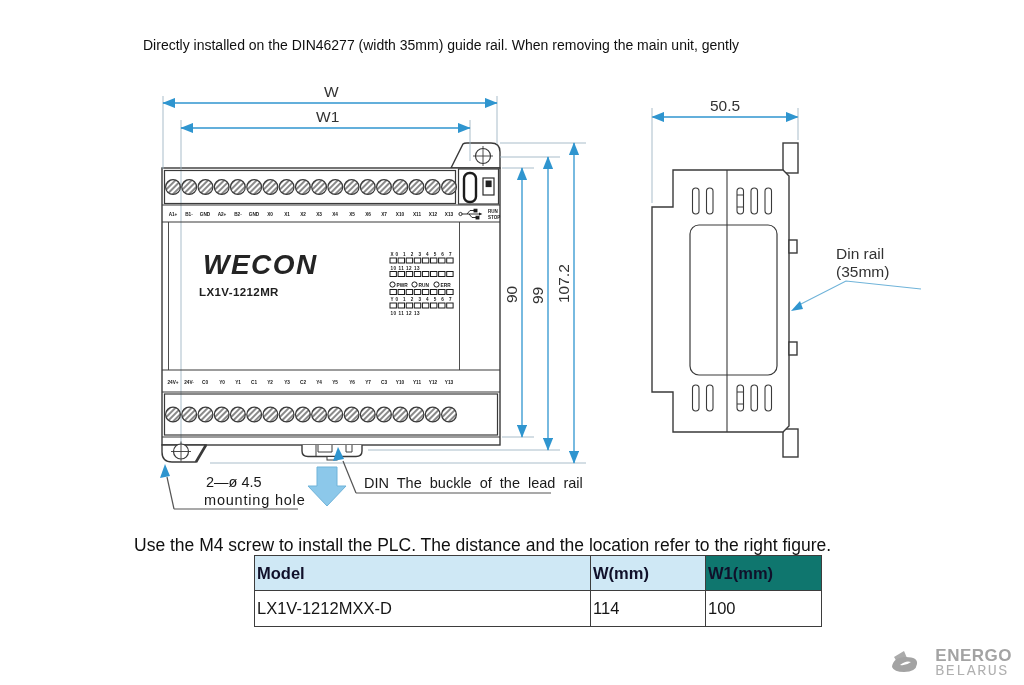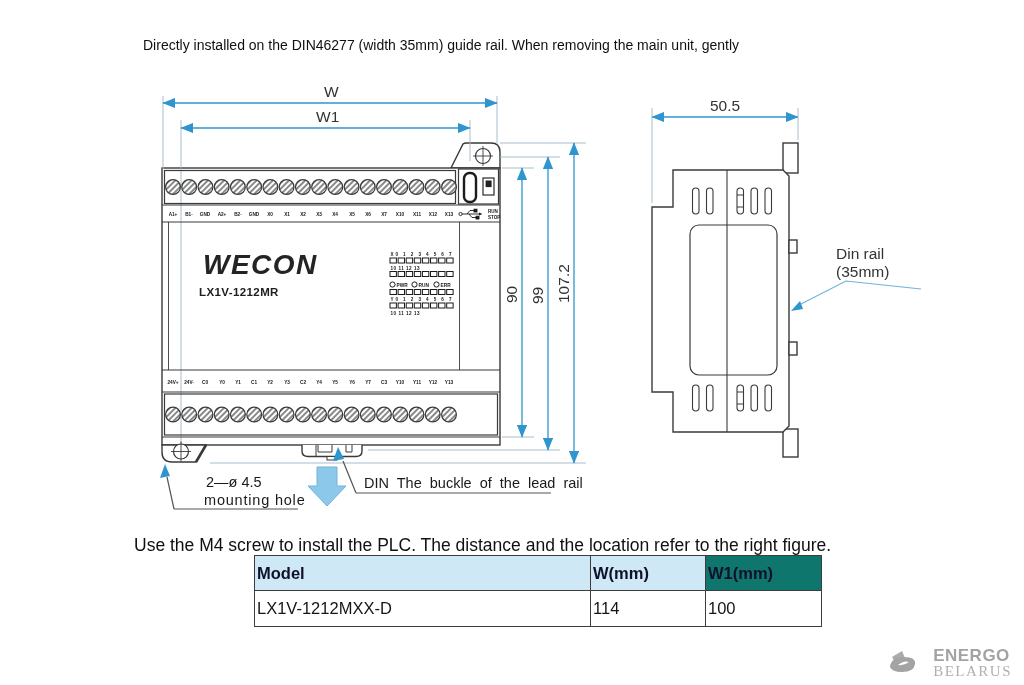--- a/index.html
+++ b/index.html
@@ -10,21 +10,21 @@
   .intro .l2{display:block;}
   .note{position:absolute;left:122px;top:523px;width:780px;font-size:17.5px;margin:12px;}
   svg.diagram{position:absolute;left:0;top:0;width:1024px;height:685px;font-family:"Liberation Sans",sans-serif;}
   .spec{position:absolute;left:254px;top:555px;border-collapse:collapse;table-layout:fixed;}
   .spec th,.spec td{border:1.6px solid #3d3d3d;text-align:left;font-size:16.5px;padding:2px;}
   .spec th{height:30px;font-weight:bold;color:#10102a;}
   .spec td{height:31px;color:#151515;}
   .c-model{width:331px;}.c-w{width:110px;}.c-w1{width:111px;}
   .wm{position:absolute;right:12px;bottom:6px;display:flex;align-items:center;gap:13px;}
   .wm-text .t1{font-size:17px;font-weight:bold;color:#a3a3a3;letter-spacing:.5px;line-height:16px;}
-  .wm-text .t2{font-family:Liberation Serif, serif;font-size:15px;color:#b0b0b0;letter-spacing:1.5px;line-height:15px;}
+  .wm-text .t2{font-family:Liberation Mono, monospace;font-size:15px;color:#b0b0b0;letter-spacing:1.5px;line-height:15px;}
   .tiny{font-weight:bold;fill:#161616;}
 </style>
 </head>
 <body>
 
 <div class="page">
 
 <svg class="diagram" viewBox="0 0 1024 685">
   <defs>
     <pattern id="hatch" width="4" height="4" patternUnits="userSpaceOnUse" patternTransform="rotate(45)">

